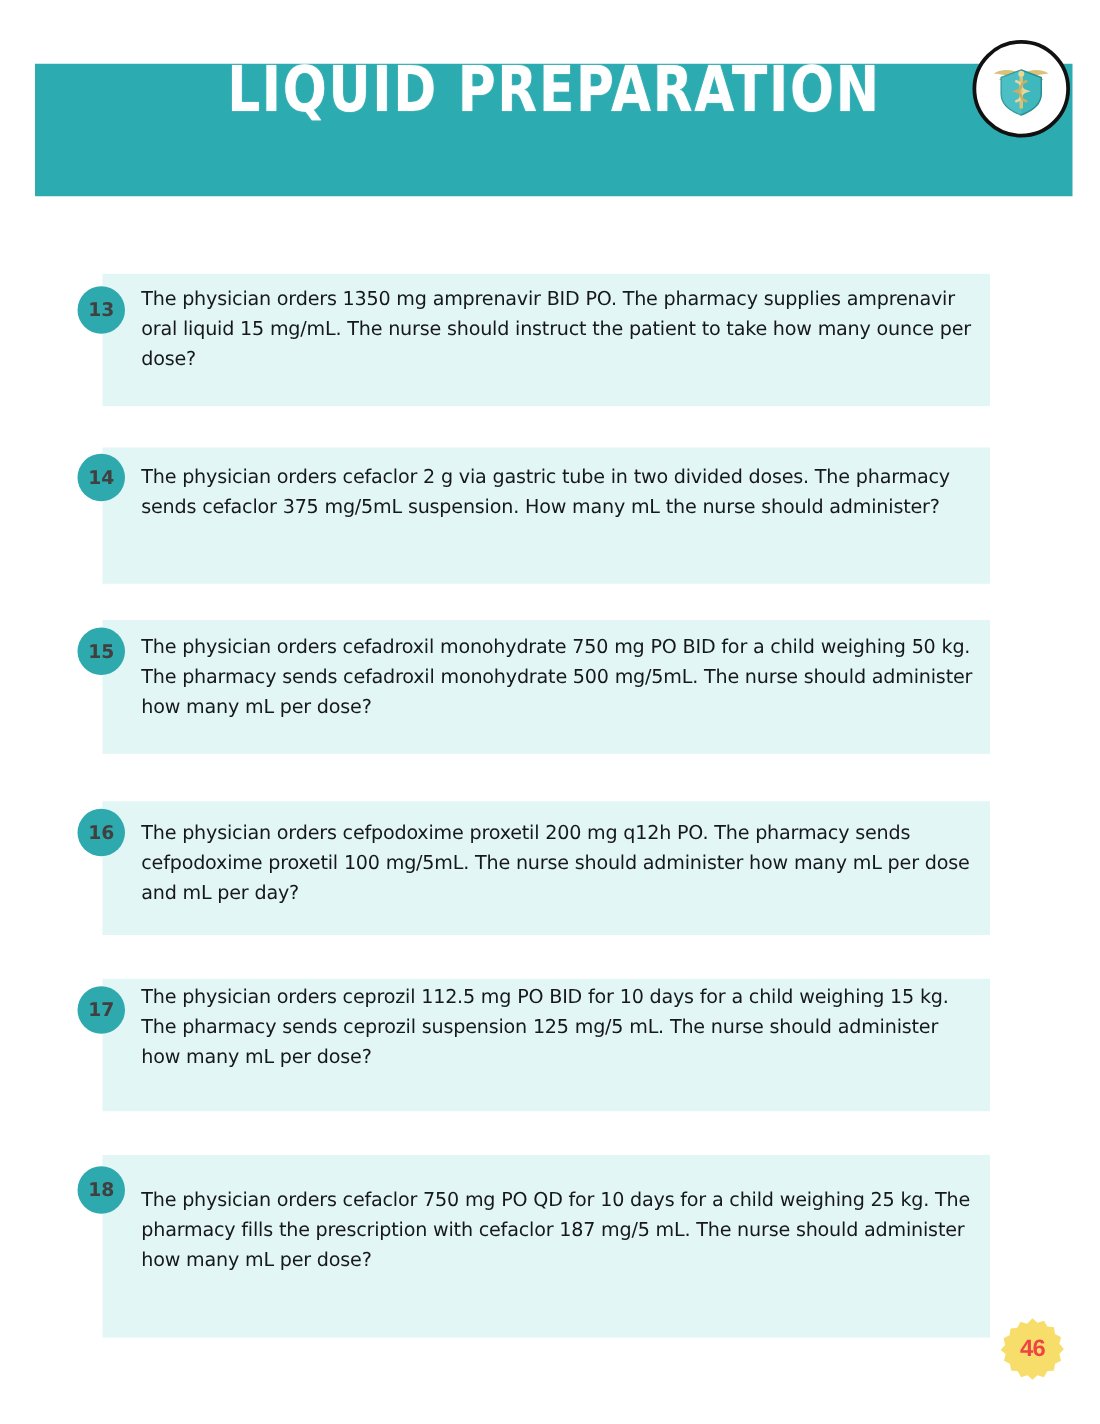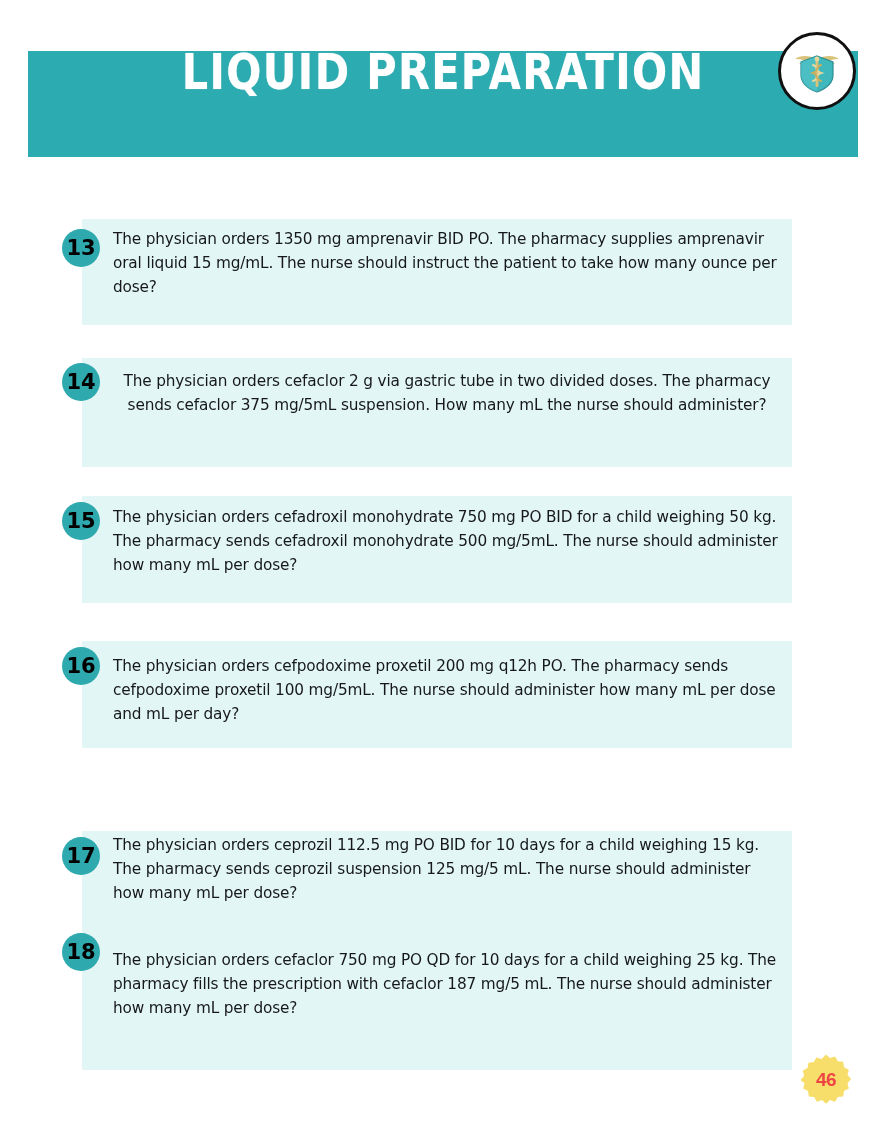--- a/index.html
+++ b/index.html
@@ -81,24 +81,24 @@
     background: #E2F6F5;
     box-sizing: border-box;
   }
   .q-num {
     position: absolute;
     left: -20px;
     width: 38px;
     height: 38px;
     border-radius: 50%;
     background: #2EA9AE;
-    color: #000000;
+    color: #404040;
     font-family: "DejaVu Sans", sans-serif;
     font-weight: 700;
-    font-size: 21px;
+    font-size: 15px;
     display: flex;
     align-items: center;
     justify-content: center;
     box-sizing: border-box;
     z-index: 3;
   }
   .q-text {
     position: absolute;
     left: 31px;
     width: 668px;
@@ -109,31 +109,31 @@
     letter-spacing: -0.15px;
   }
 
   
   .q-card.c13 { top: 219px; height: 106px; }
   .q-card.c13 .q-num  { top: 10px; }
   .q-card.c13 .q-text { top: 8px; }
 
   .q-card.c14 { top: 358px; height: 109px; }
   .q-card.c14 .q-num  { top: 5px; }
-  .q-card.c14 .q-text { top: 11px; text-align: center; }
+  .q-card.c14 .q-text { top: 11px; }
 
   .q-card.c15 { top: 496px; height: 107px; }
   .q-card.c15 .q-num  { top: 6px; }
   .q-card.c15 .q-text { top: 9px; }
 
   .q-card.c16 { top: 641px; height: 107px; }
   .q-card.c16 .q-num  { top: 6px; }
   .q-card.c16 .q-text { top: 13px; }
 
-  .q-card.c17 { top: 783px; height: 106px; margin-top: 48px; }
+  .q-card.c17 { top: 783px; height: 106px; }
   .q-card.c17 .q-num  { top: 6px; }
   .q-card.c17 .q-text { top: 2px; }
 
   .q-card.c18 { top: 924px; height: 146px; }
   .q-card.c18 .q-num  { top: 9px; }
   .q-card.c18 .q-text { top: 24px; }
 
   
   .page-badge {
     position: absolute;

